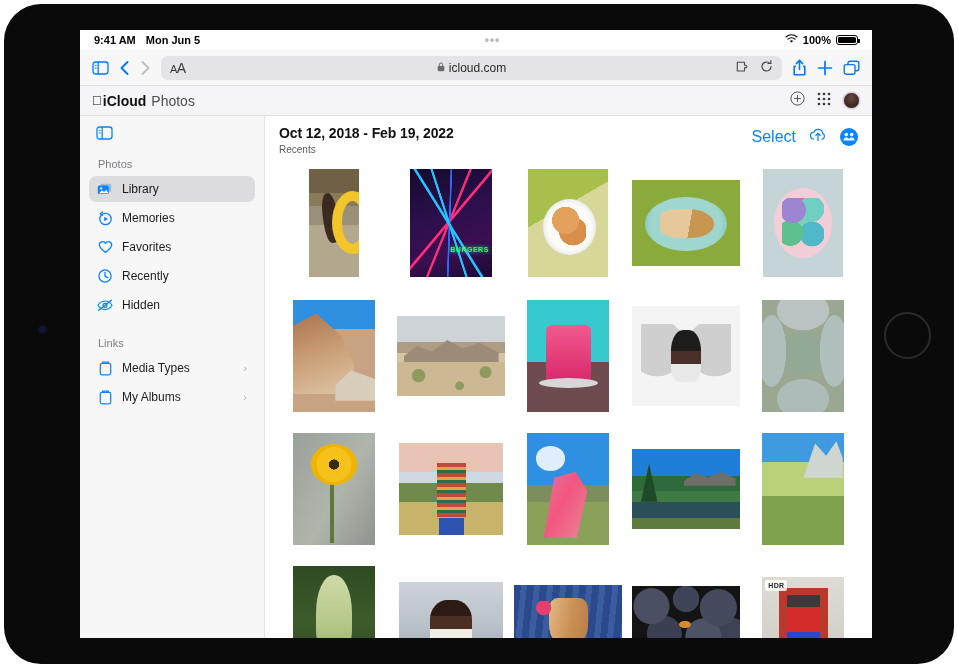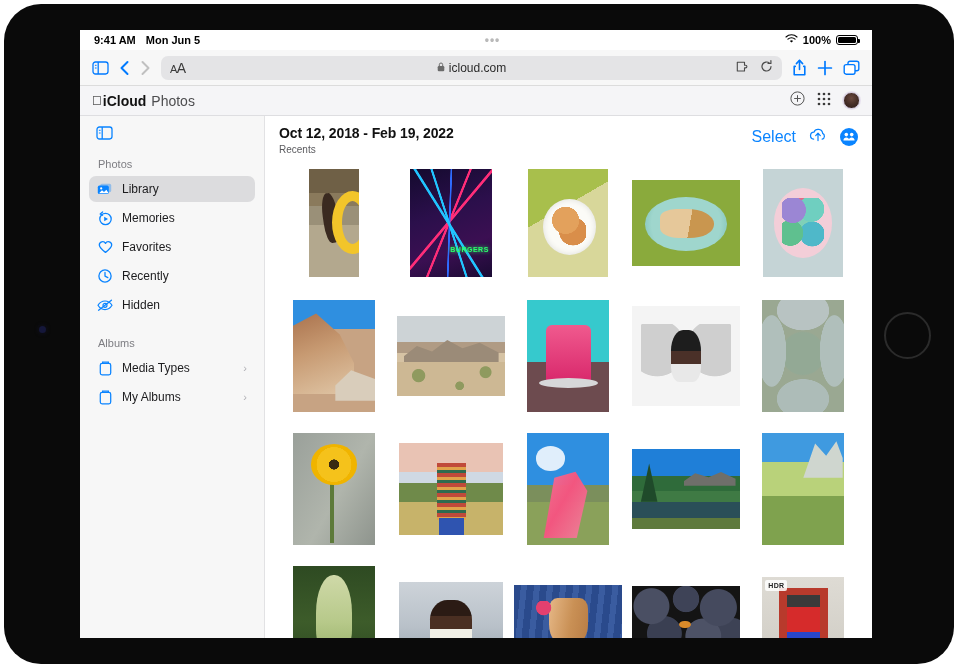--- a/index.html
+++ b/index.html
@@ -429,21 +429,21 @@
                 <span class="nav-ico">
                   <svg width="16" height="12" viewBox="0 0 16 12">
                     <path d="M1 6.3S3.6 2 8 2s7 4.3 7 4.3-2.6 4.3-7 4.3S1 6.3 1 6.3z" stroke="#0a84ff" stroke-width="1.2" fill="none"></path>
                     <circle cx="8" cy="6.3" r="2" stroke="#0a84ff" stroke-width="1.2" fill="none"></circle>
                     <line x1="1.6" y1="11.2" x2="14.4" y2="1.2" stroke="#0a84ff" stroke-width="1.3" stroke-linecap="round"></line>
                   </svg>
                 </span>
                 <span>Hidden</span>
               </div>
               <div class="albums-gap"></div>
-              <div class="sec-label">Albums</div>
+              <div class="sec-label">Links</div>
               <div class="nav-item">
                 <span class="nav-ico">
                   <svg width="13" height="15" viewBox="0 0 13 15">
                     <rect x="1.3" y="2.4" width="10.4" height="11.4" rx="1.8" stroke="#0a84ff" stroke-width="1.25" fill="none"></rect>
                     <path d="M3.6 2.4V1.2h5.8v1.2" stroke="#0a84ff" stroke-width="1.25" fill="none" stroke-linecap="round"></path>
                   </svg>
                 </span>
                 <span>Media Types</span>
                 <span class="chev">›</span>
               </div>

